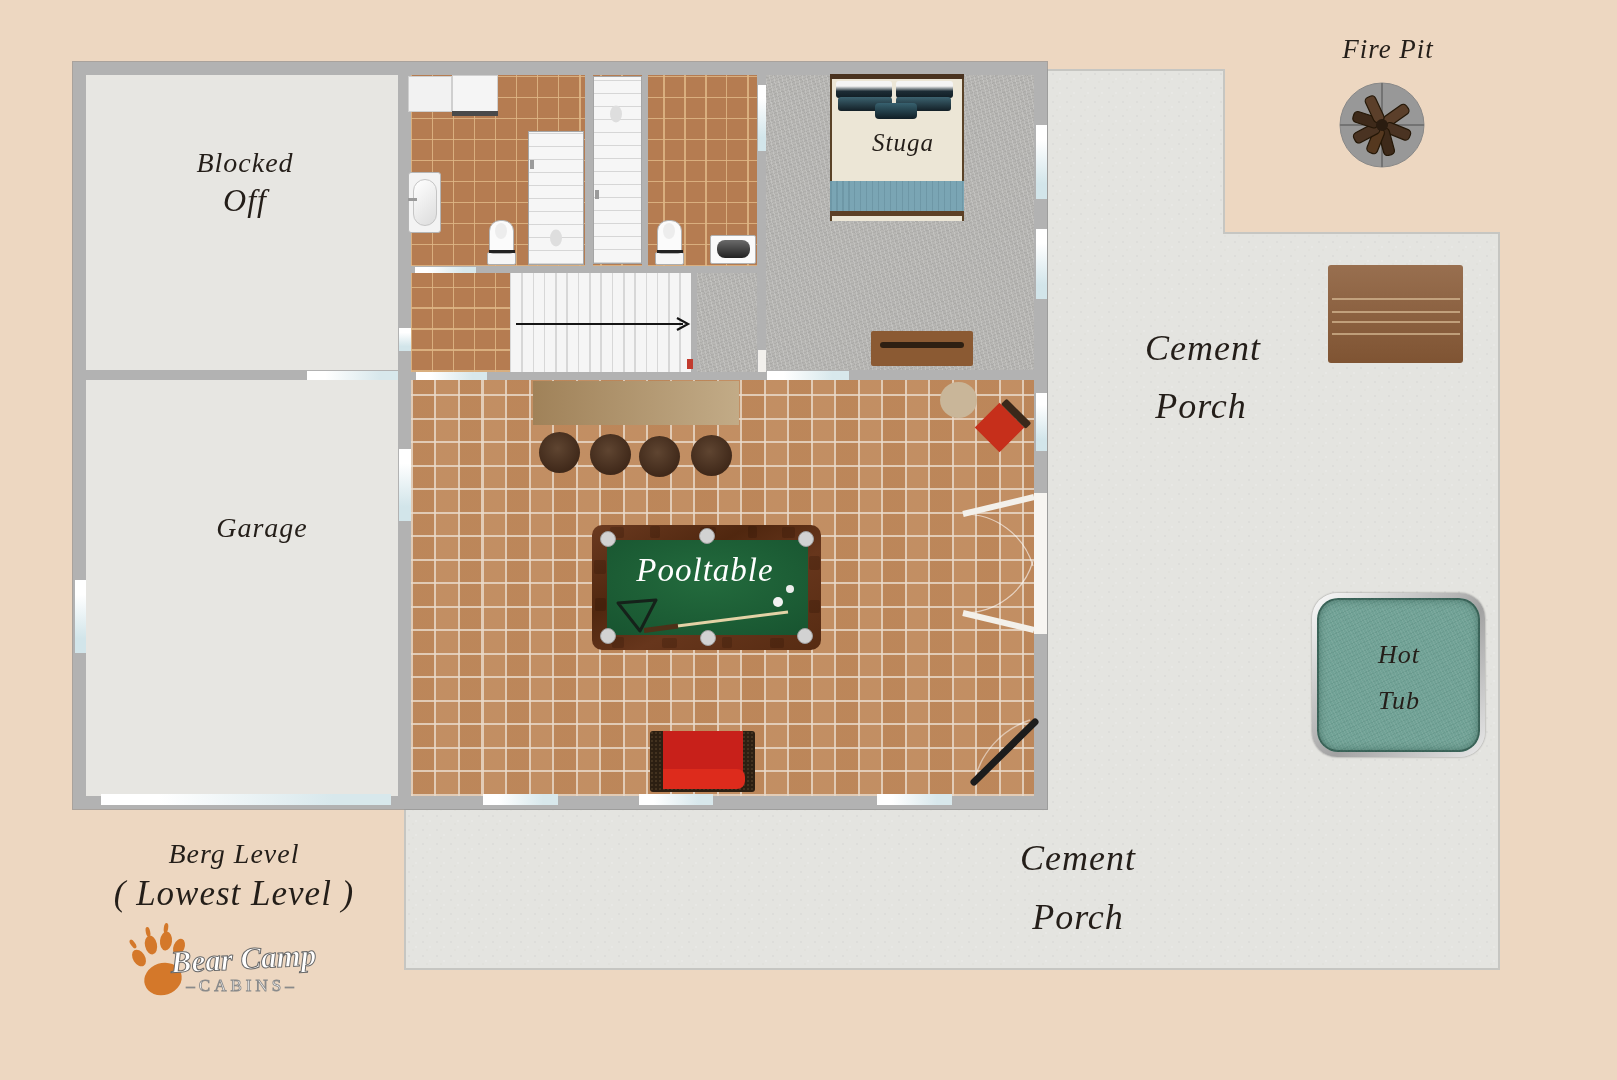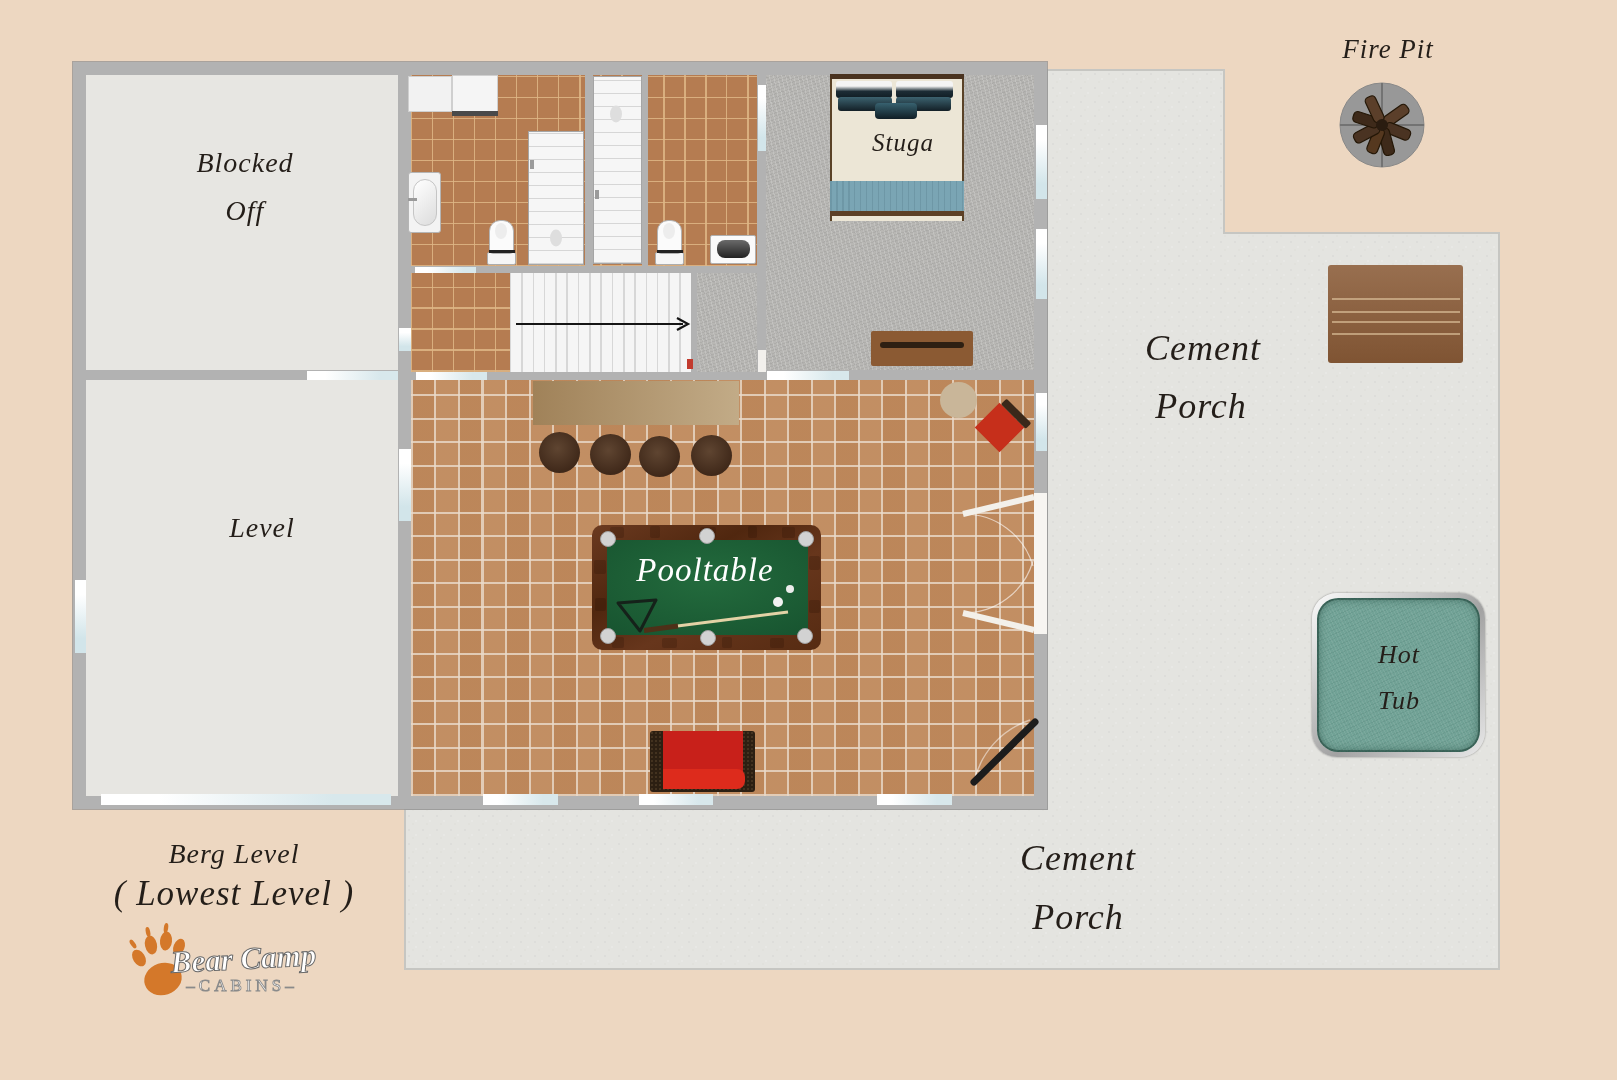--- a/index.html
+++ b/index.html
@@ -209,22 +209,22 @@
     <ellipse cx="166" cy="928" rx="2.2" ry="5" transform="rotate(8 166 928)"></ellipse>
   </g>
   <g font-family="Liberation Serif">
     <text x="244" y="969" text-anchor="middle" font-size="31" font-style="italic" font-weight="bold" fill="#ffffff" stroke="#686868" stroke-width="1" transform="rotate(-3 244 969)">Bear Camp</text>
     <text x="242" y="991" text-anchor="middle" font-size="17" letter-spacing="4" fill="#ffffff" stroke="#8a8a8a" stroke-width=".9">–CABINS–</text>
   </g>
 </svg>
 
 <div class="lbl" style="left:1388px;top:49px;font-size:27px;text-align:center;">Fire Pit</div>
 <div class="lbl" style="left:245px;top:163px;font-size:28px;text-align:center;">Blocked</div>
-<div class="lbl" style="left:245px;top:211px;font-size:28px;">Off</div>
-<div class="lbl" style="left:262px;top:528px;font-size:28px;">Level</div>
+<div class="lbl" style="left:245px;top:200px;font-size:32px;">Off</div>
+<div class="lbl" style="left:262px;top:528px;font-size:28px;">Garage</div>
 <div class="lbl" style="left:903px;top:143px;font-size:25px;">Stuga</div>
 <div class="lbl" style="left:1203px;top:348px;font-size:36px;">Cement</div>
 <div class="lbl" style="left:1201px;top:406px;font-size:36px;">Porch</div>
 <div class="lbl" style="left:1078px;top:858px;font-size:36px;">Cement</div>
 <div class="lbl" style="left:1078px;top:917px;font-size:36px;">Porch</div>
 <div class="lbl" style="left:1399px;top:655px;font-size:26px;">Hot</div>
 <div class="lbl" style="left:1399px;top:701px;font-size:26px;">Tub</div>
 <div class="lbl" style="left:234px;top:854px;font-size:28px;">Berg Level</div>
 <div class="lbl" style="left:234px;top:894px;font-size:35px;">( Lowest Level )</div>
 

